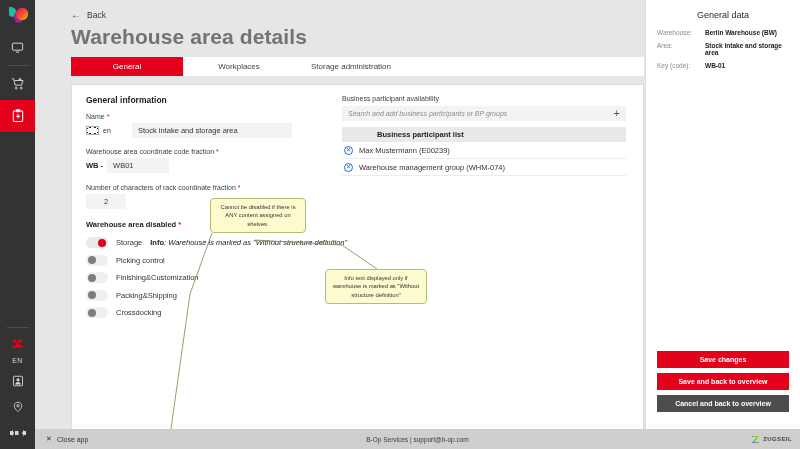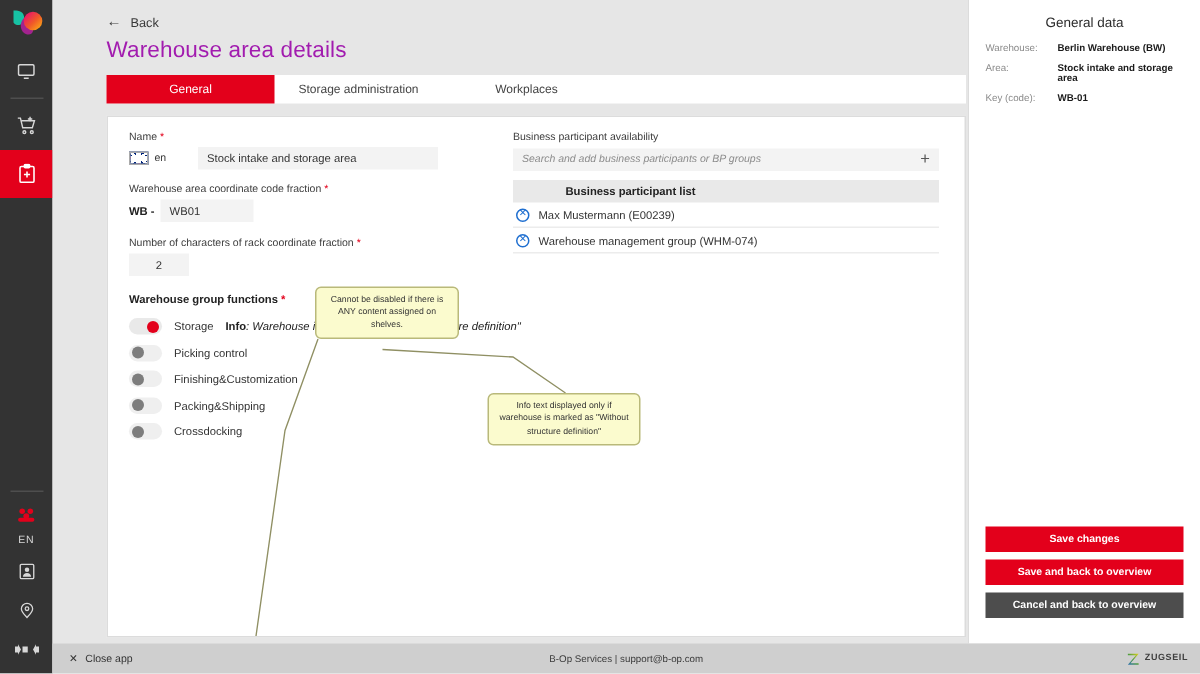--- a/index.html
+++ b/index.html
@@ -33,21 +33,21 @@
   .center {
     flex: 1 1 auto; height: 449px; position: relative;
     background: #e6e6e6; display: flex; flex-direction: column;
   }
   .back-row {
     display: flex; align-items: center; gap: 6px;
     padding: 10px 0 0 36px; color: #3a3a3a; font-size: 8.5px;
   }
   .back-arrow { font-size: 10px; line-height: 1; }
   .page-title {
-    padding: 5px 0 0 36px; font-size: 15px; color: #a21caf; font-weight: 400;
+    padding: 5px 0 0 36px; font-size: 21px; color: #737373; font-weight: 700;
     letter-spacing: .1px;
   }
 
   .tabs {
     margin: 8px 0 0 36px; width: 573px; height: 19px;
     background: #ffffff; display: flex; align-items: stretch;
   }
   .tab {
     font-size: 8px; color: #444; display: flex; align-items: center;
     justify-content: center; padding: 0 10px; min-width: 112px;
@@ -284,28 +284,29 @@
 
     <div class="back-row">
       <span class="back-arrow">←</span>
       <span>Back</span>
     </div>
 
     <div class="page-title">Warehouse area details</div>
 
     <div class="tabs">
       <div class="tab active">General</div>
+      <div class="tab">Workplaces</div>
       <div class="tab">Storage administration</div>
-      <div class="tab">Workplaces</div>
     </div>
 
     <div class="card">
       <div class="card-inner">
 
         <div class="col-left">
+          <div class="sec-title">General information</div>
 
           <div class="field-label">
             <span>Name</span>
             <span class="req">*</span>
           </div>
           <div class="name-row">
             <div class="lang-box">
               <span class="flag"></span>
               <span>en</span>
             </div>
@@ -323,21 +324,21 @@
 
           <div class="field-label">
             <span>Number of characters of rack coordinate fraction</span>
             <span class="req">*</span>
           </div>
           <div class="field-block">
             <div class="input input-num">2</div>
           </div>
 
           <div class="fn-title">
-            <span>Warehouse group functions</span>
+            <span>Warehouse area disabled</span>
             <span class="req">*</span>
           </div>
 
           <div class="toggle-row">
             <div class="switch on">
                 <span class="knob"></span>
               </div>
             <span class="toggle-label">Storage</span>
             <span class="info-inline">
               <b>Info</b><span>: Warehouse is marked as "Without structure definition"</span>

